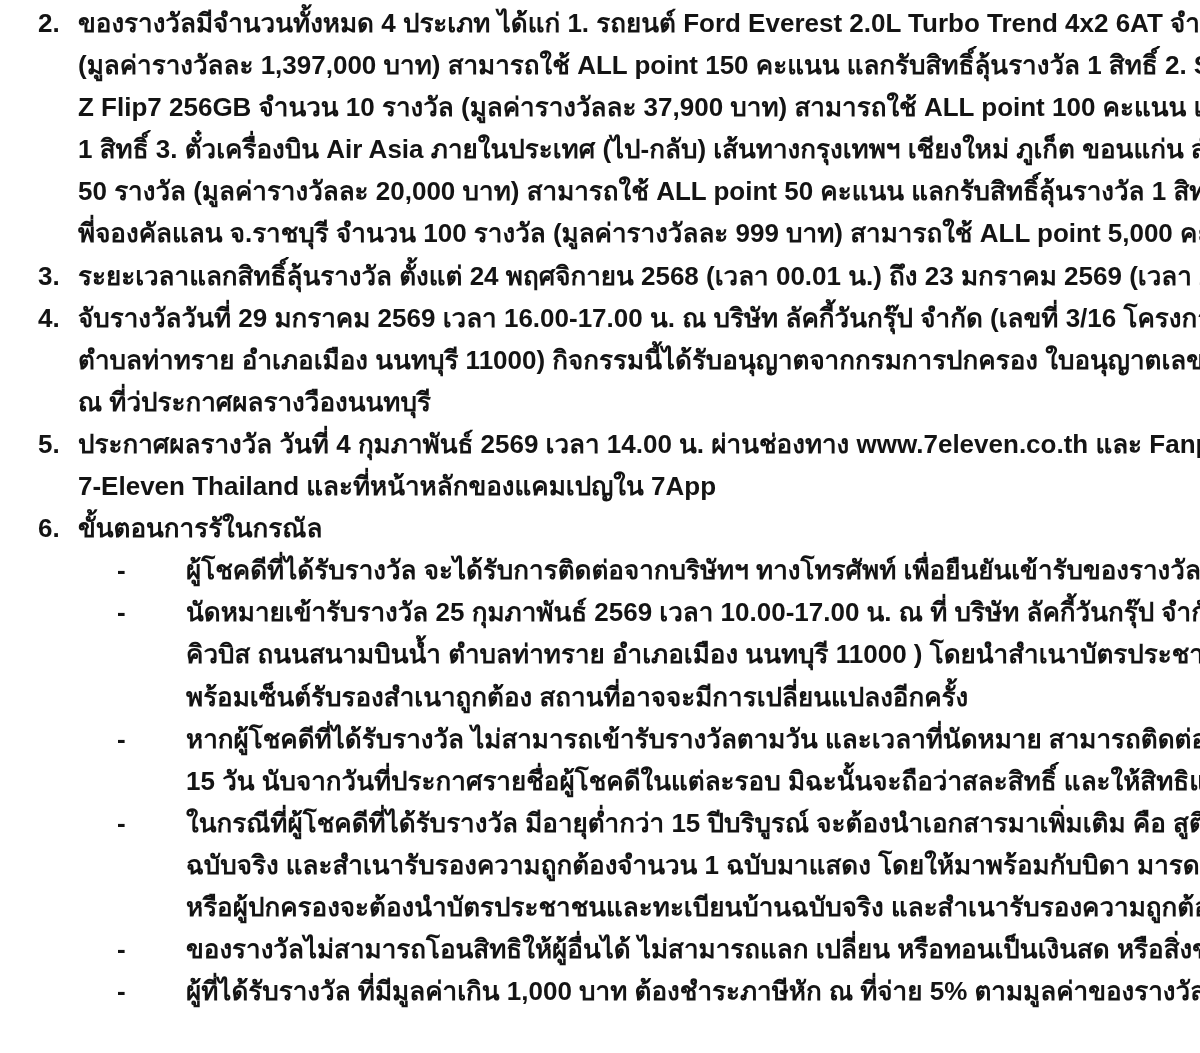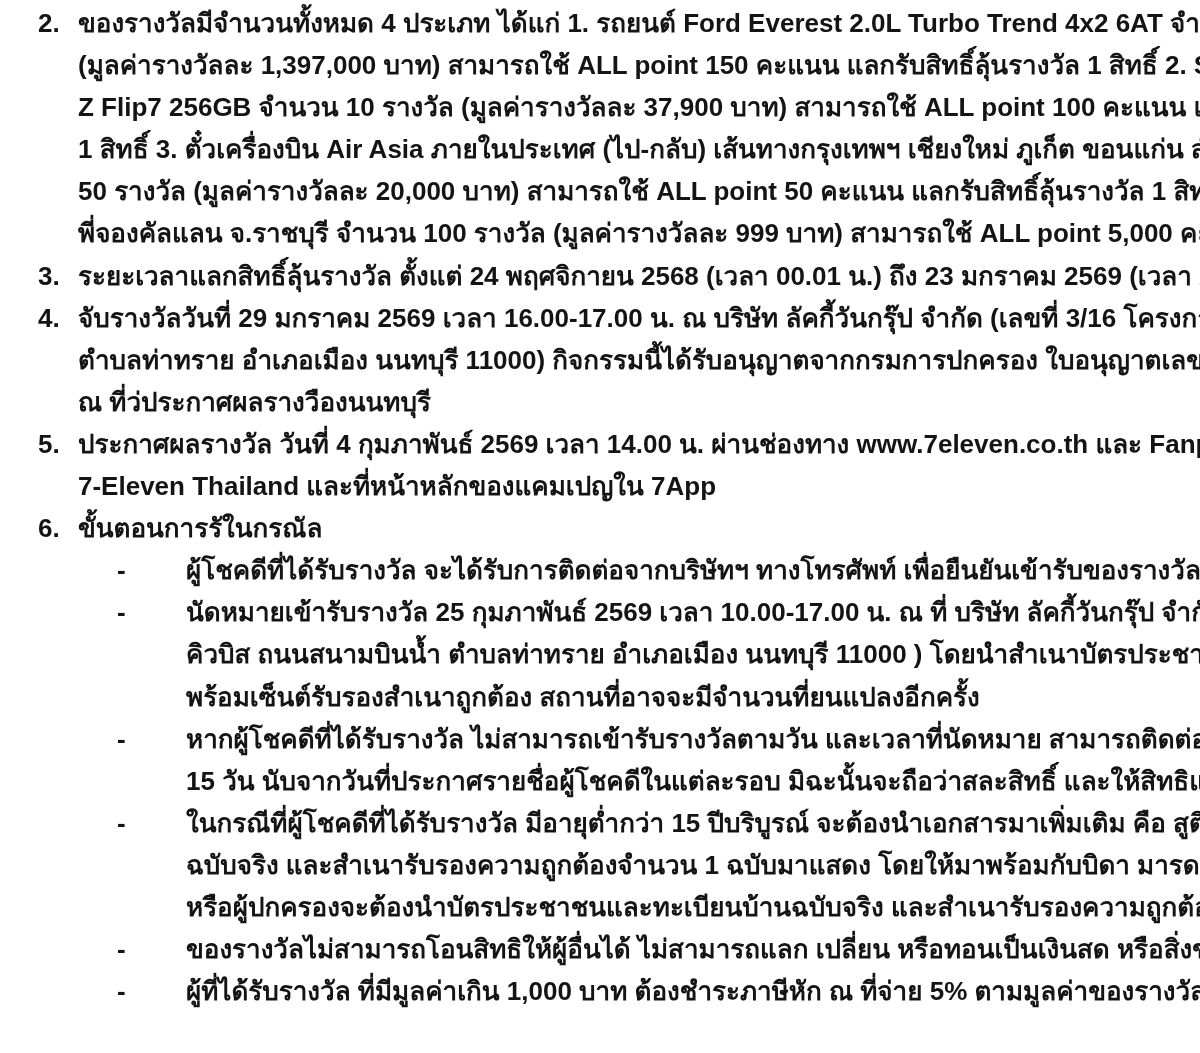--- a/index.html
+++ b/index.html
@@ -88,21 +88,21 @@
     <span class="txt">ผู้โชคดีที่ได้รับรางวัล จะได้รับการติดต่อจากบริษัทฯ ทางโทรศัพท์ เพื่อยืนยันเข้ารับของรางวัล</span>
   </div>
   <div class="row bullet">
     <span class="marker">-</span>
     <span class="txt">นัดหมายเข้ารับรางวัล 25 กุมภาพันธ์ 2569 เวลา 10.00-17.00 น. ณ ที่ บริษัท ลัคกี้วันกรุ๊ป จำกัด (เลขที่ 3/16 โครงการ</span>
   </div>
   <div class="row bullet-cont">
     <span class="txt">คิวบิส ถนนสนามบินน้ำ ตำบลท่าทราย อำเภอเมือง นนทบุรี 11000 ) โดยนำสำเนาบัตรประชาชน และสำเนาทะเบียนบ้าน</span>
   </div>
   <div class="row bullet-cont">
-    <span class="txt">พร้อมเซ็นต์รับรองสำเนาถูกต้อง สถานที่อาจจะมีจำนวนที่ยนแปลงอีกครั้ง</span>
+    <span class="txt">พร้อมเซ็นต์รับรองสำเนาถูกต้อง สถานที่อาจจะมีการเปลี่ยนแปลงอีกครั้ง</span>
   </div>
   <div class="row bullet">
     <span class="marker">-</span>
     <span class="txt">หากผู้โชคดีที่ได้รับรางวัล ไม่สามารถเข้ารับรางวัลตามวัน และเวลาที่นัดหมาย สามารถติดต่อเพื่อยืนยันเข้ารับรางวัลภายใน</span>
   </div>
   <div class="row bullet-cont">
     <span class="txt">15 วัน นับจากวันที่ประกาศรายชื่อผู้โชคดีในแต่ละรอบ มิฉะนั้นจะถือว่าสละสิทธิ์ และให้สิทธิแก่ผู้โชคดีสำรองลำดับถัดไป</span>
   </div>
   <div class="row bullet">
     <span class="marker">-</span>

